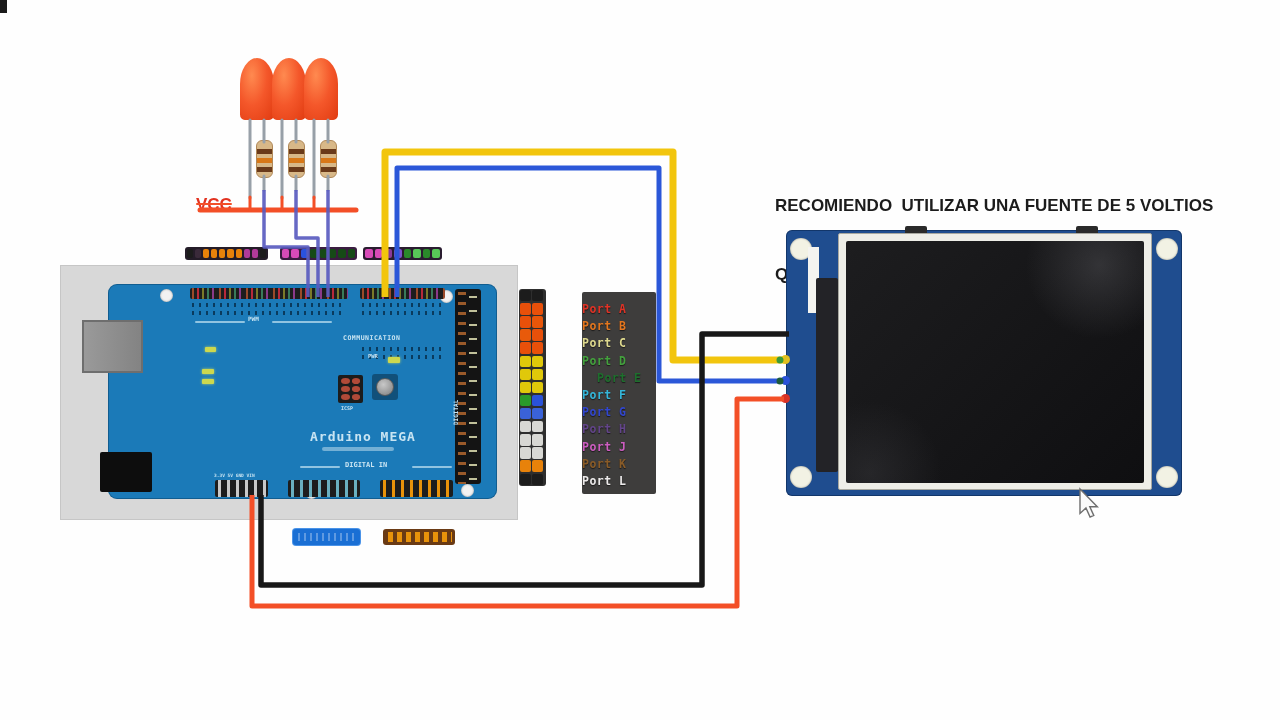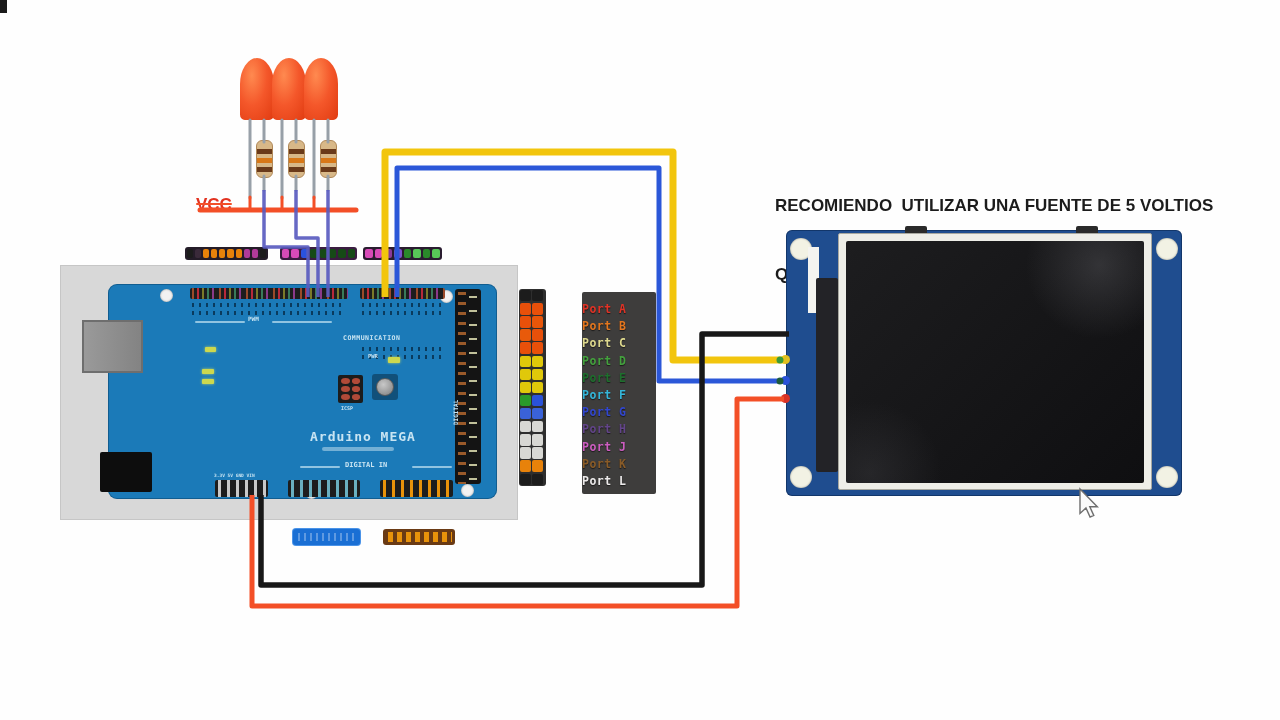--- a/index.html
+++ b/index.html
@@ -231,21 +231,21 @@
       <span class="jumper-cell" style="background: rgb(232, 130, 10);"></span>
       <span class="jumper-cell" style="background: rgb(28, 28, 28);"></span>
       <span class="jumper-cell" style="background: rgb(28, 28, 28);"></span>
     </div>
 
   <div class="abs legend">
       <div class="port-row" style="color: rgb(224, 51, 38);">Port A</div>
       <div class="port-row" style="color: rgb(226, 118, 31);">Port B</div>
       <div class="port-row" style="color: rgb(222, 217, 142);">Port C</div>
       <div class="port-row" style="color: rgb(68, 161, 62);">Port D</div>
-      <div class="port-row" style="color: rgb(30, 111, 45);">Port E</div>
+      <div class="port-row" style="color: rgb(30, 111, 45); margin-left: 15px;">Port E</div>
       <div class="port-row" style="color: rgb(53, 182, 217);">Port F</div>
       <div class="port-row" style="color: rgb(50, 71, 207);">Port G</div>
       <div class="port-row" style="color: rgb(99, 69, 138);">Port H</div>
       <div class="port-row" style="color: rgb(205, 94, 193);">Port J</div>
       <div class="port-row" style="color: rgb(138, 92, 40);">Port K</div>
       <div class="port-row" style="color: rgb(236, 234, 234);">Port L</div>
     </div>
 
   <div class="abs" style="left:240px;top:58px;width:34px;height:62px;border-radius:50% 50% 14% 14% / 42% 42% 9% 9%;
        background:radial-gradient(ellipse at 35% 28%,#ff8a50 0%,var(--led-body,#f4572a) 48%,#e03a10 100%);"></div>

